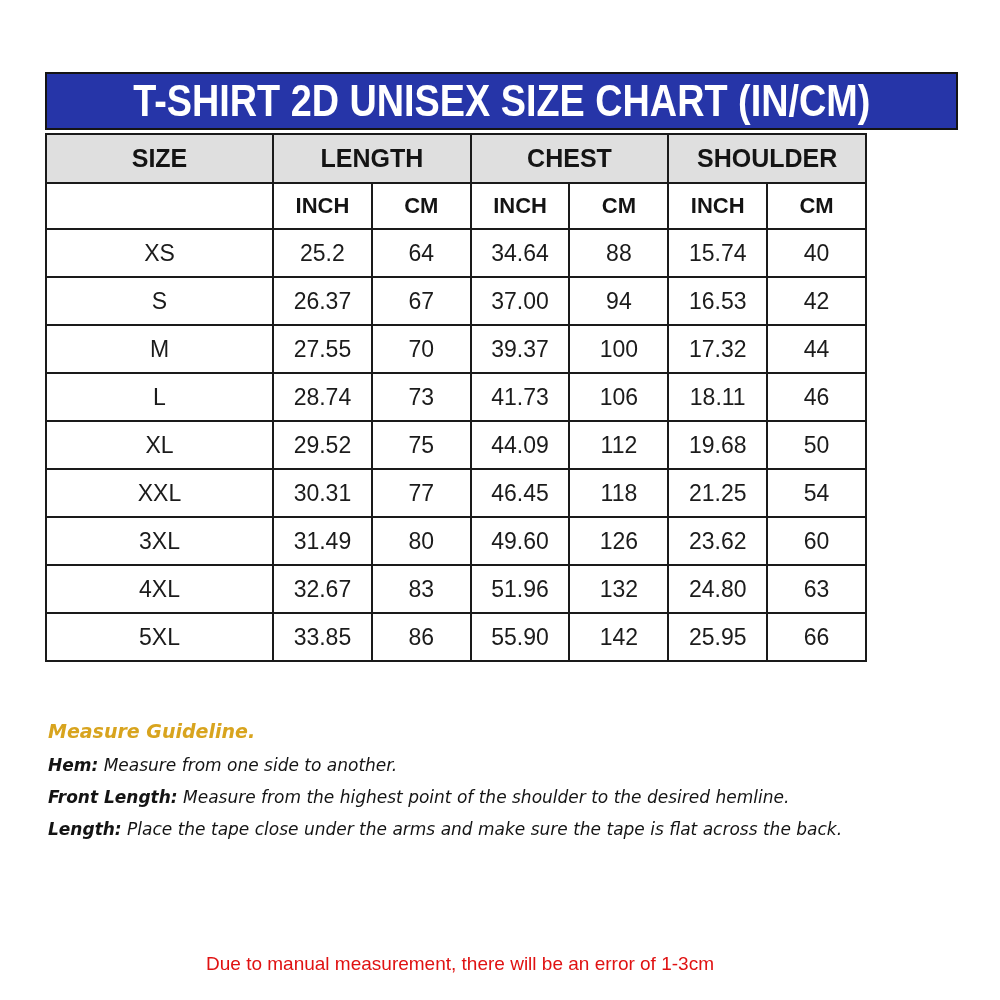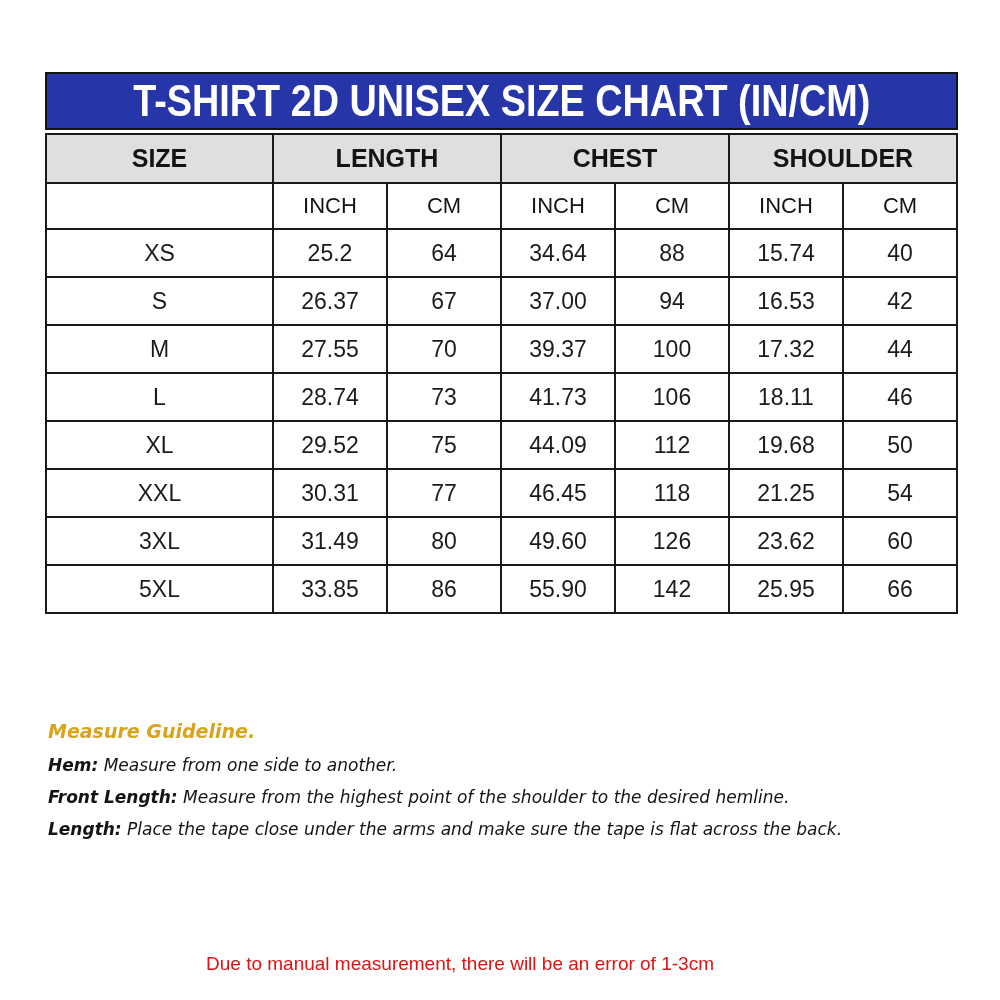--- a/index.html
+++ b/index.html
@@ -28,40 +28,40 @@
     font-size: 45px;
     white-space: nowrap;
     letter-spacing: 0px;
     transform: scaleX(0.84);
     transform-origin: center;
   }
 
   table.size-table {
     border-collapse: collapse;
     table-layout: fixed;
-    width: 913px;
+    width: 822px;
   }
   table.size-table th, table.size-table td {
     border: 2px solid #1a1a1a;
     text-align: center;
     vertical-align: middle;
     padding: 0;
     background: #ffffff;
   }
   tr.group-row th {
     background: #DFDFDF;
     height: 49px;
     font-size: 25px;
     font-weight: bold;
     color: #141414;
   }
   tr.unit-row th {
     height: 46px;
     font-size: 22px;
-    font-weight: normal;
+    font-weight: bold;
     color: #141414;
   }
   tbody.data-rows td {
     height: 48px;
     font-size: 23px;
     font-weight: normal;
     color: #1b1b1b;
   }
 
   .guidelines {
@@ -195,20 +195,29 @@
         <tr>
           <td>3XL</td>
           <td>31.49</td>
           <td>80</td>
           <td>49.60</td>
           <td>126</td>
           <td>23.62</td>
           <td>60</td>
         </tr>
         <tr>
+          <td>4XL</td>
+          <td>32.67</td>
+          <td>83</td>
+          <td>51.96</td>
+          <td>132</td>
+          <td>24.80</td>
+          <td>63</td>
+        </tr>
+        <tr>
           <td>5XL</td>
           <td>33.85</td>
           <td>86</td>
           <td>55.90</td>
           <td>142</td>
           <td>25.95</td>
           <td>66</td>
         </tr>
       </tbody>
     </table>

